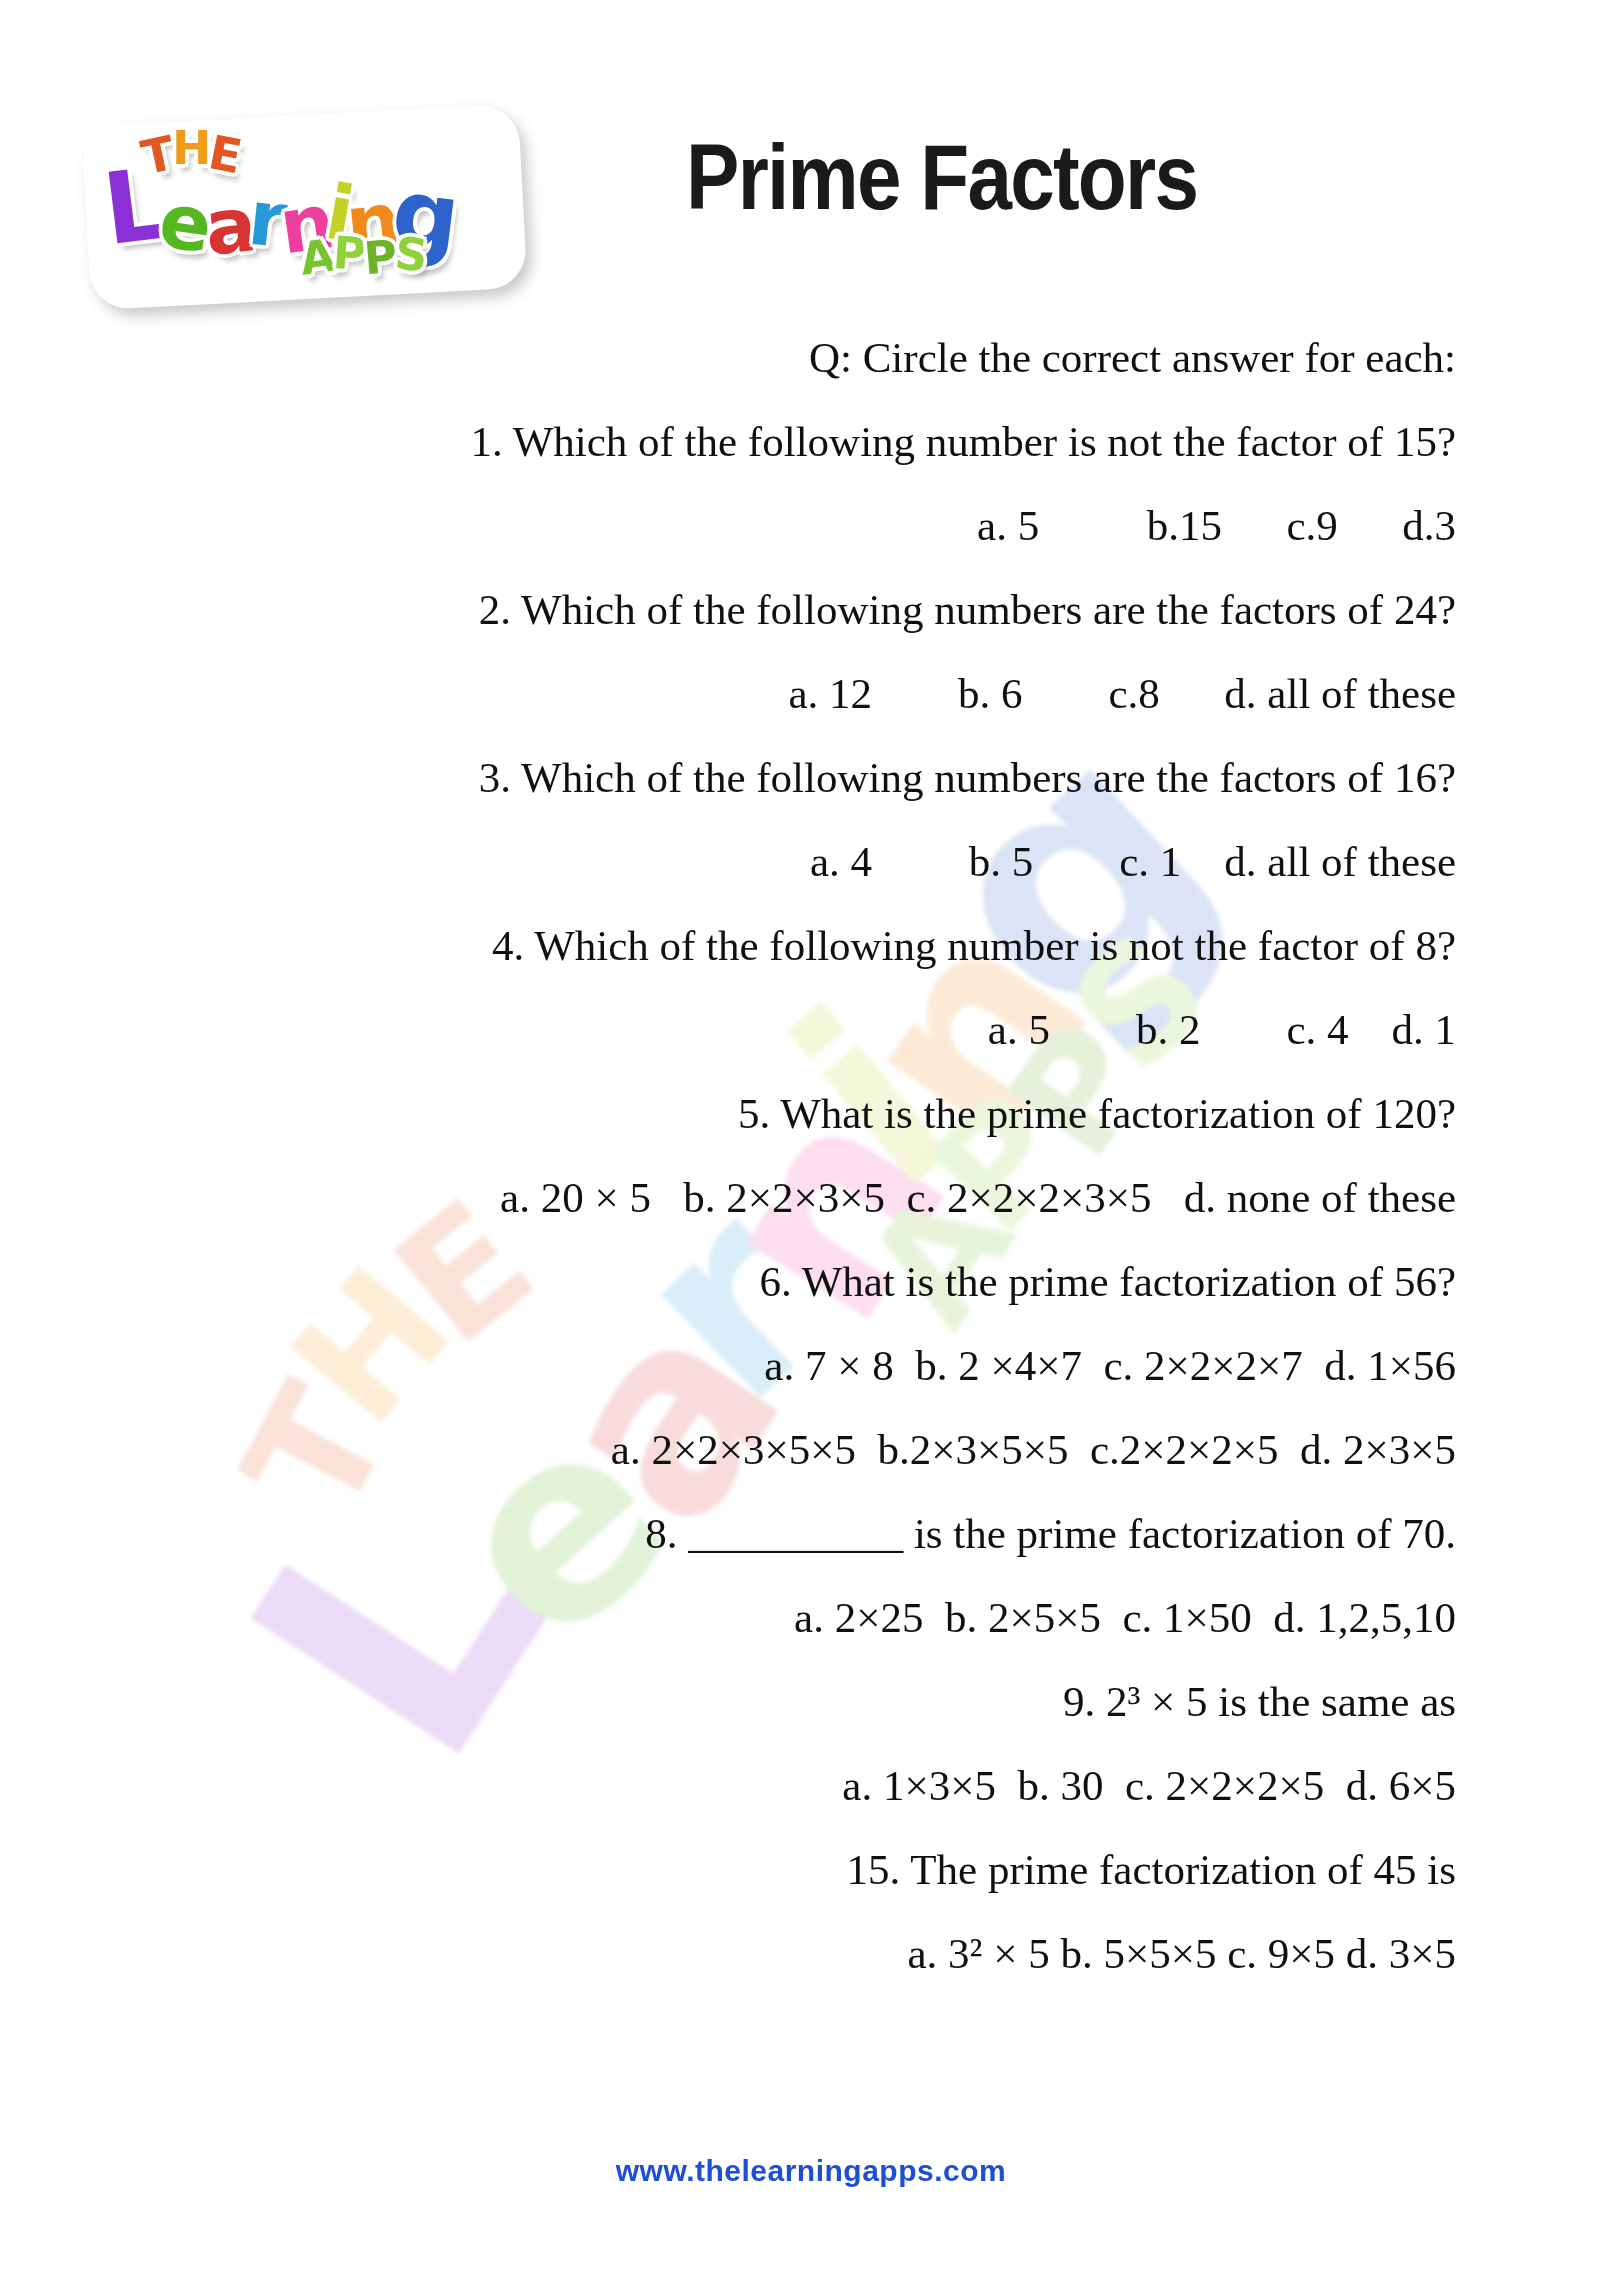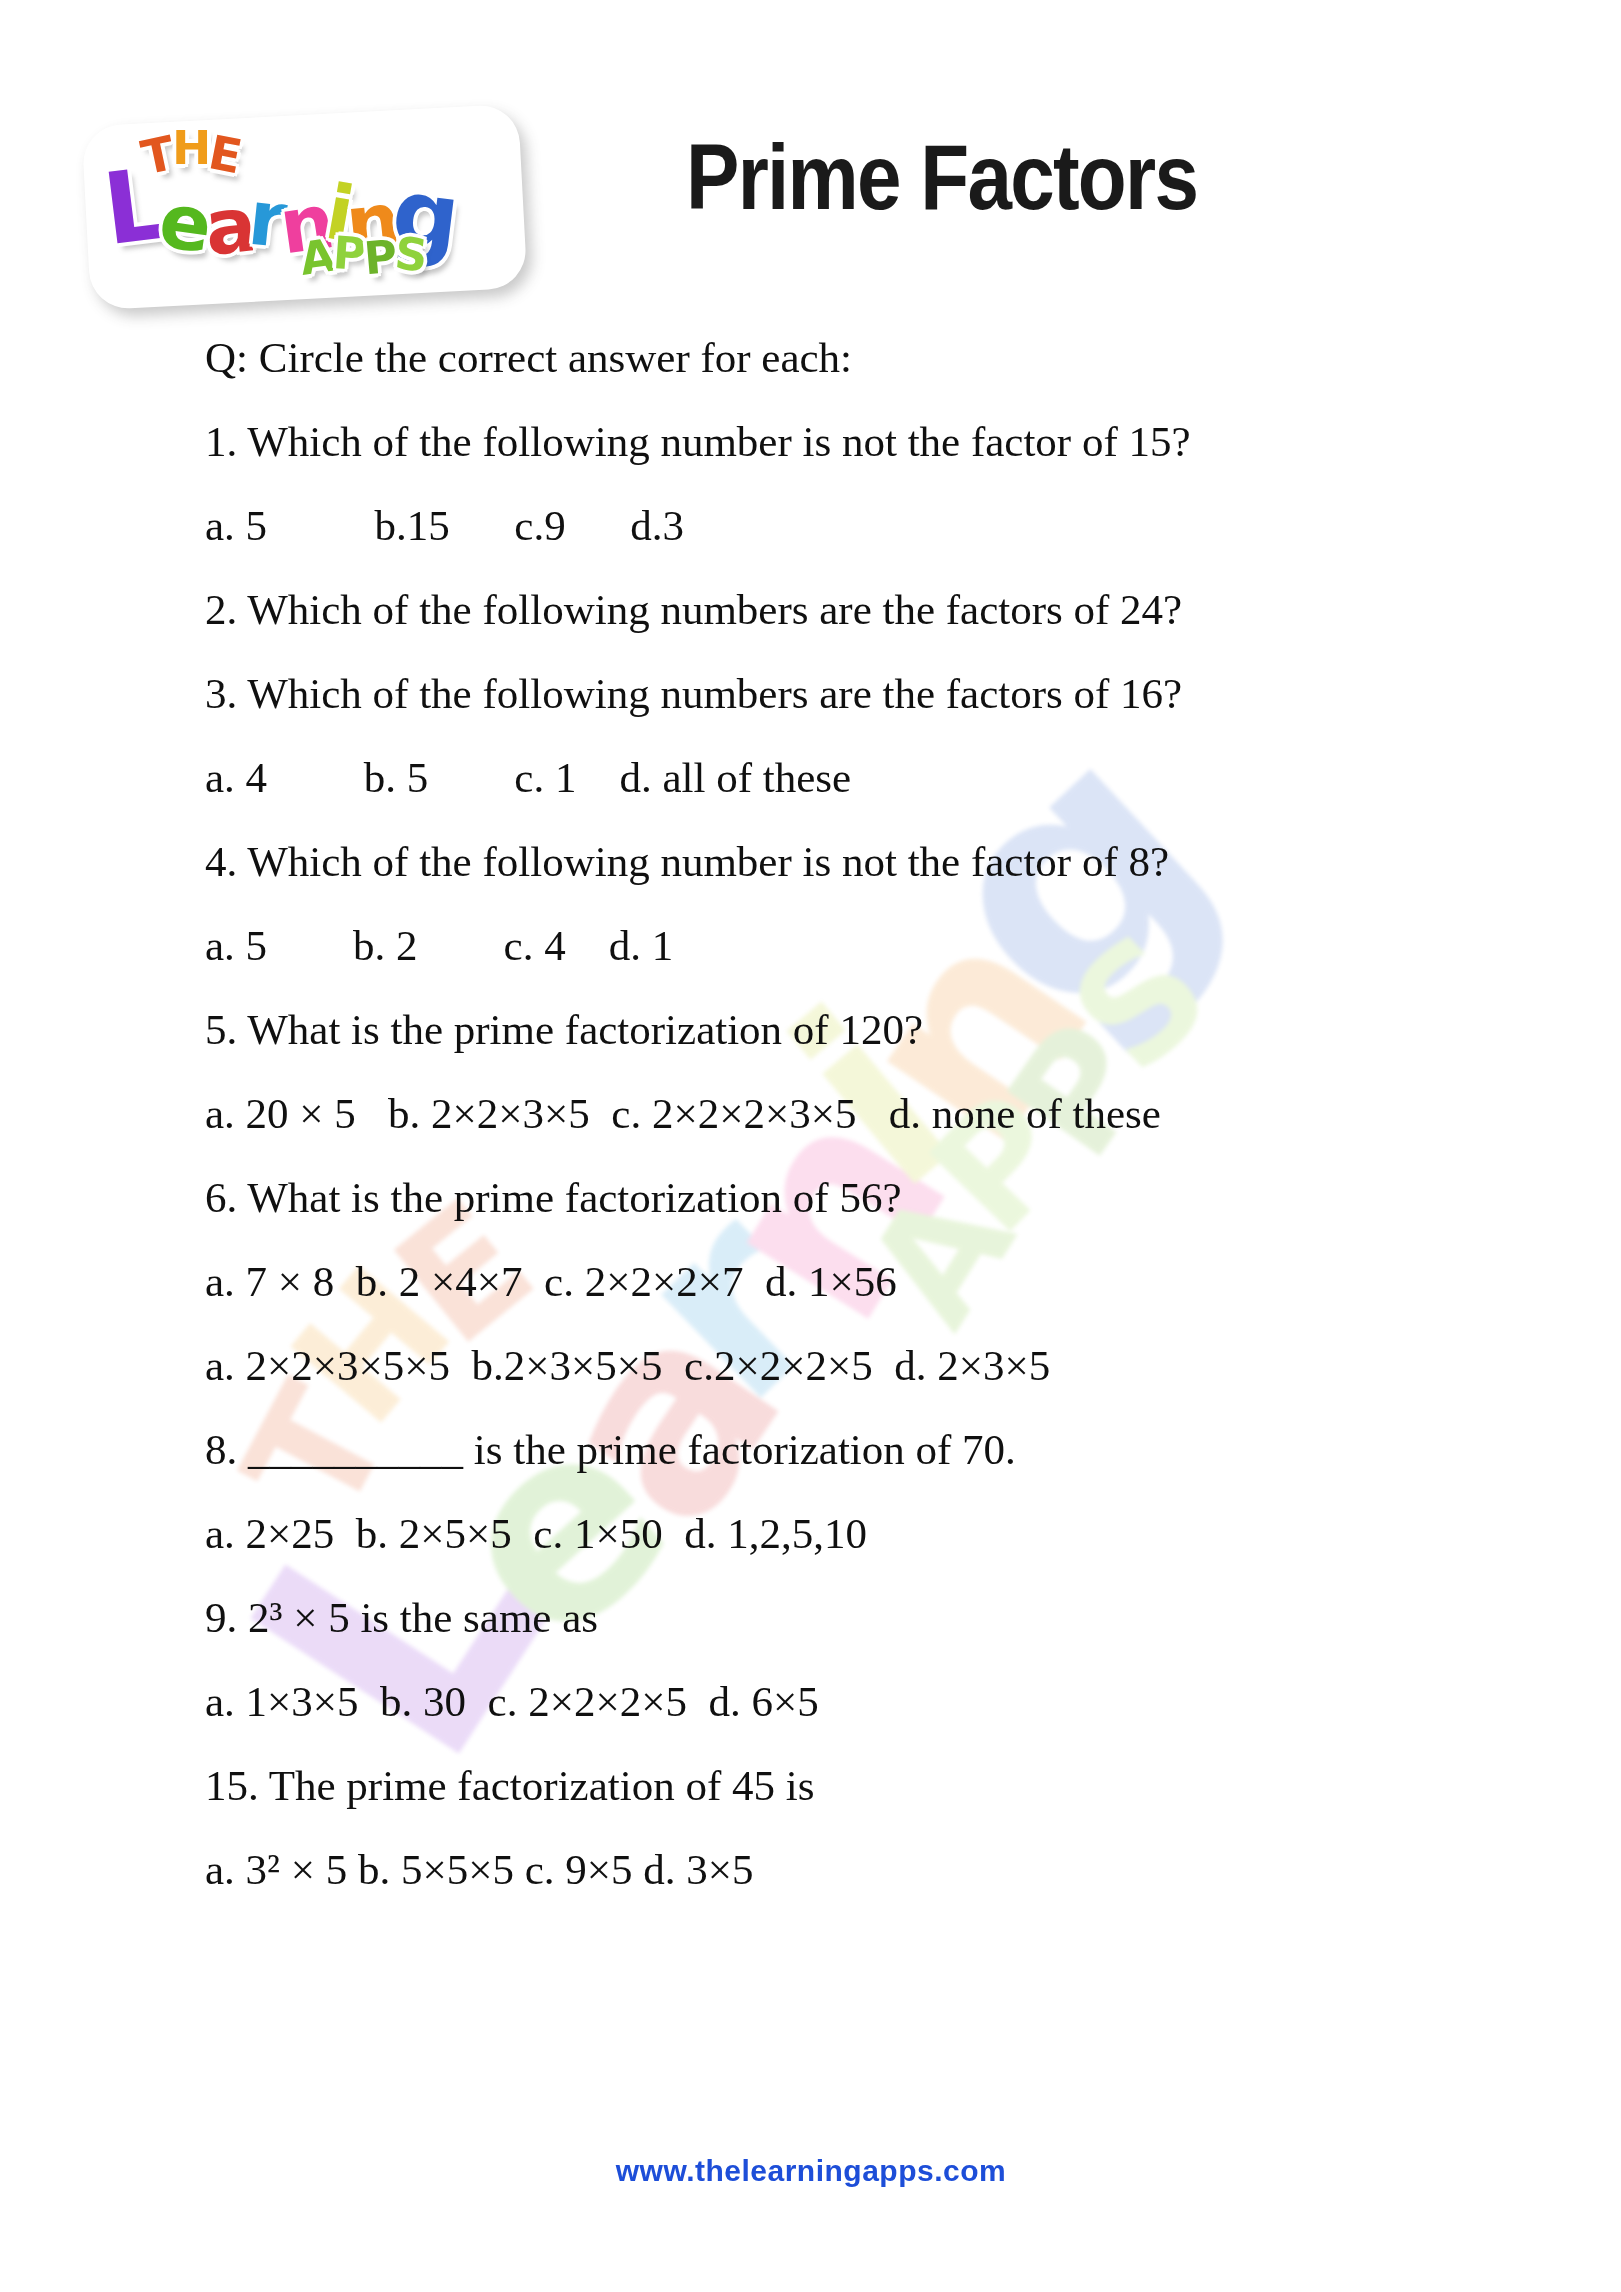--- a/index.html
+++ b/index.html
@@ -72,22 +72,23 @@
     position: absolute; left: 686px; top: 125px; margin: 0;
     font-family: "Liberation Sans", sans-serif;
     font-weight: bold; font-size: 92px; letter-spacing: -2px;
     color: #1a1a1a;
     transform: scaleX(0.87); transform-origin: left top;
     z-index: 3;
   }
 
   
   .questions {
-    position: absolute; left: 205px; top: 316px; width: 1274px;
+    position: absolute; left: 182px; top: 316px; width: 1274px;
     z-index: 2;
+    text-align: right;
   }
   .line {
     margin: 0; height: 84px; line-height: 84px;
     font-size: 43px; white-space: pre; color: #101010;
   }
 
   
   .footer {
     position: absolute; left: 811px; top: 2154px;
     transform: translateX(-50%);
@@ -117,20 +118,21 @@
 
   <h1 class="title">Prime Factors</h1>
 
   <div class="questions">
     <p class="line">Q: Circle the correct answer for each:</p>
 
     <p class="line">1. Which of the following number is not the factor of 15?</p>
     <p class="line">a. 5          b.15      c.9      d.3</p>
 
     <p class="line">2. Which of the following numbers are the factors of 24?</p>
+    <p class="line">a. 12        b. 6        c.8      d. all of these</p>
 
     <p class="line">3. Which of the following numbers are the factors of 16?</p>
     <p class="line">a. 4         b. 5        c. 1    d. all of these</p>
 
     <p class="line">4. Which of the following number is not the factor of 8?</p>
     <p class="line">a. 5        b. 2        c. 4    d. 1</p>
 
     <p class="line">5. What is the prime factorization of 120?</p>
     <p class="line">a. 20 × 5   b. 2×2×3×5  c. 2×2×2×3×5   d. none of these</p>
 

